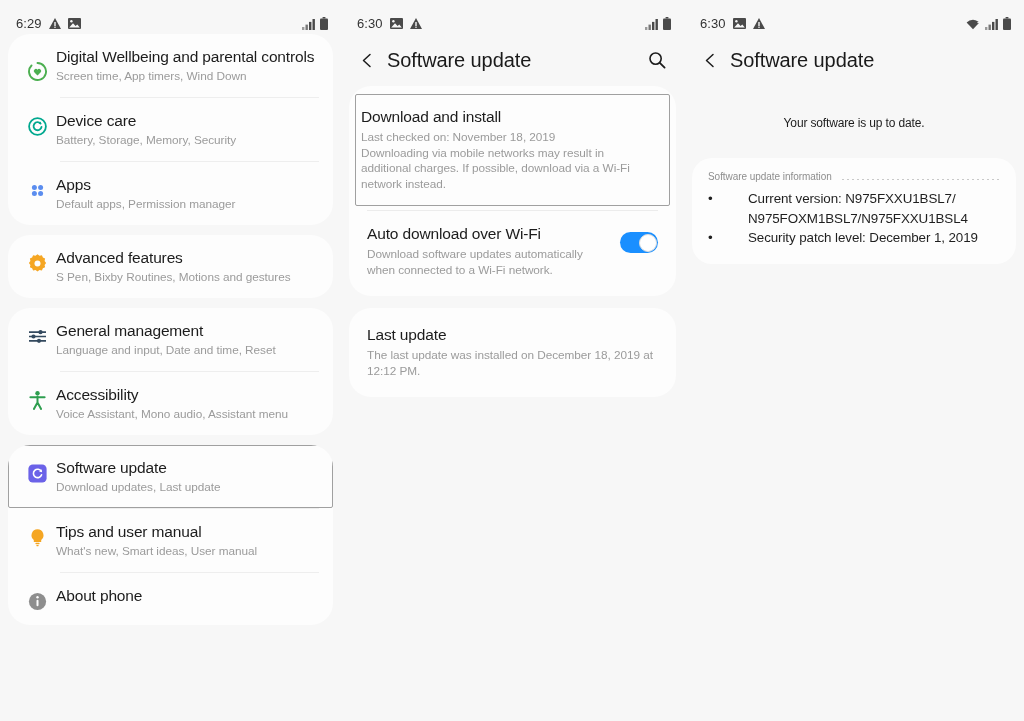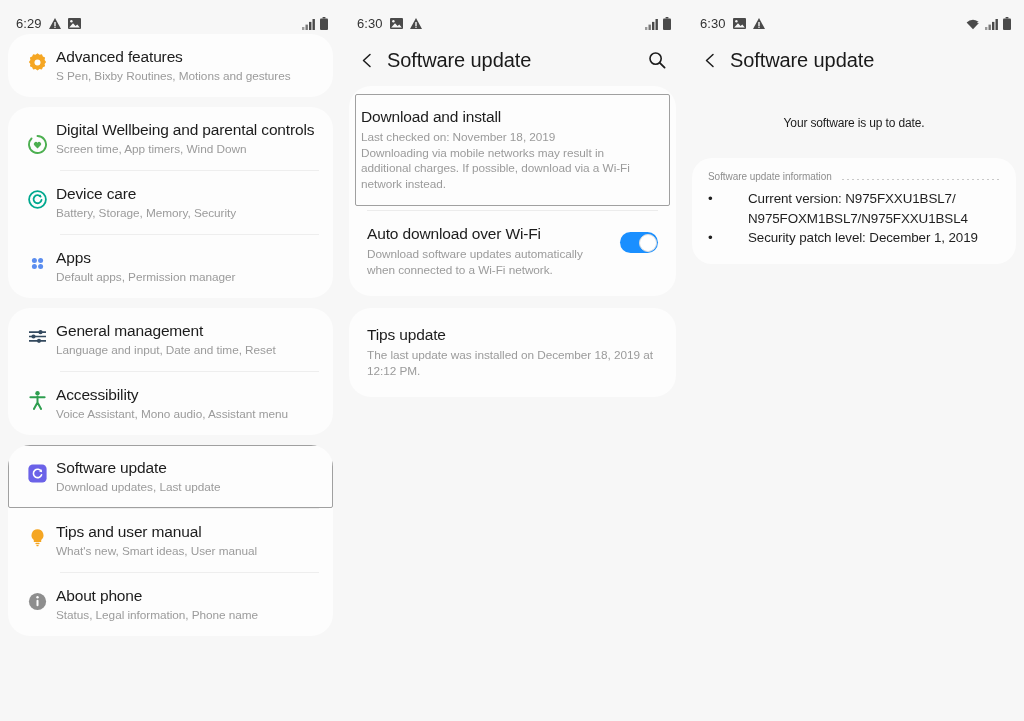--- a/index.html
+++ b/index.html
@@ -180,35 +180,20 @@
             </svg>
         </span>
       </div>
     </div>
 
 
     <div class="list-scroll">
 
       <div class="card">
         <div class="s-item">
-          <span class="s-ico">
-            <svg viewBox="0 0 21 21">
-                <path d="M10.5 1.3l2 1.5 2.4-.5 1 2.2 2.2 1-.5 2.4 1.5 2-1.5 2 .5 2.4-2.2 1-1 2.2-2.4-.5-2 1.5-2-1.5-2.4.5-1-2.2-2.2-1 .5-2.4-1.5-2 1.5-2-.5-2.4 2.2-1 1-2.2 2.4.5z" fill="#f5a623"></path>
-                <circle cx="10.5" cy="10.5" r="3" fill="#fdfdfd"></circle>
-              </svg>
-          </span>
-          <div class="s-text">
-            <div class="s-title">Advanced features</div>
-            <div class="s-sub">S Pen, Bixby Routines, Motions and gestures</div>
-          </div>
-        </div>
-      </div>
-
-      <div class="card">
-        <div class="s-item">
           <span class="s-ico" style="padding-top:14px">
             <svg viewBox="0 0 21 21">
                 <path d="M10.5 2a8.5 8.5 0 1 1-6 2.5" fill="none" stroke="#4caf50" stroke-width="1.9" stroke-linecap="round"></path>
                 <path d="M10.5 14.4l-3-3a2 2 0 1 1 3-2.6 2 2 0 1 1 3 2.6z" fill="#4caf50"></path>
               </svg>
           </span>
           <div class="s-text">
             <div class="s-title">Digital Wellbeing and parental controls</div>
             <div class="s-sub">Screen time, App timers, Wind Down</div>
           </div>
@@ -233,20 +218,35 @@
             <svg viewBox="0 0 21 21">
                 <circle cx="7.4" cy="7.4" r="2.5" fill="#5b8def"></circle>
                 <circle cx="13.6" cy="7.4" r="2.5" fill="#5b8def"></circle>
                 <circle cx="7.4" cy="13.6" r="2.5" fill="#5b8def"></circle>
                 <circle cx="13.6" cy="13.6" r="2.5" fill="#5b8def"></circle>
               </svg>
           </span>
           <div class="s-text">
             <div class="s-title">Apps</div>
             <div class="s-sub">Default apps, Permission manager</div>
+          </div>
+        </div>
+      </div>
+
+      <div class="card">
+        <div class="s-item">
+          <span class="s-ico">
+            <svg viewBox="0 0 21 21">
+                <path d="M10.5 1.3l2 1.5 2.4-.5 1 2.2 2.2 1-.5 2.4 1.5 2-1.5 2 .5 2.4-2.2 1-1 2.2-2.4-.5-2 1.5-2-1.5-2.4.5-1-2.2-2.2-1 .5-2.4-1.5-2 1.5-2-.5-2.4 2.2-1 1-2.2 2.4.5z" fill="#f5a623"></path>
+                <circle cx="10.5" cy="10.5" r="3" fill="#fdfdfd"></circle>
+              </svg>
+          </span>
+          <div class="s-text">
+            <div class="s-title">Advanced features</div>
+            <div class="s-sub">S Pen, Bixby Routines, Motions and gestures</div>
           </div>
         </div>
       </div>
 
       <div class="card">
         <div class="s-item">
           <span class="s-ico">
             <svg viewBox="0 0 21 21">
                 <line x1="2" y1="6.2" x2="19" y2="6.2" stroke="#33495e" stroke-width="1.7"></line>
                 <line x1="2" y1="10.5" x2="19" y2="10.5" stroke="#33495e" stroke-width="1.7"></line>
@@ -309,21 +309,20 @@
         <div class="s-item">
           <span class="s-ico">
             <svg viewBox="0 0 21 21">
                 <circle cx="10.5" cy="10.5" r="8.6" fill="#8e8e8e"></circle>
                 <rect x="9.5" y="8.8" width="2" height="6.4" rx="1" fill="#fdfdfd"></rect>
                 <circle cx="10.5" cy="6.3" r="1.2" fill="#fdfdfd"></circle>
               </svg>
           </span>
           <div class="s-text">
             <div class="s-title">About phone</div>
-            <div class="s-sub">Status, Legal information, Phone name</div>
           </div>
         </div>
       </div>
 
     </div>
   </div>
 
   <div class="panel panel-2">
 
     <div class="statusbar">
@@ -392,21 +391,21 @@
           <div class="su-sub">Download software updates automatically when connected to a Wi-Fi network.</div>
         </div>
         <span class="toggle">
           <span class="knob"></span>
         </span>
       </div>
     </div>
 
     <div class="su-card">
       <div class="su-row">
-        <div class="su-title">Tips update</div>
+        <div class="su-title">Last update</div>
         <div class="su-sub">The last update was installed on December 18, 2019 at 12:12 PM.</div>
       </div>
     </div>
   </div>
 
   <div class="panel panel-3">
 
     <div class="statusbar">
       <div class="sb-left">
         <span class="sb-time">6:30</span>

